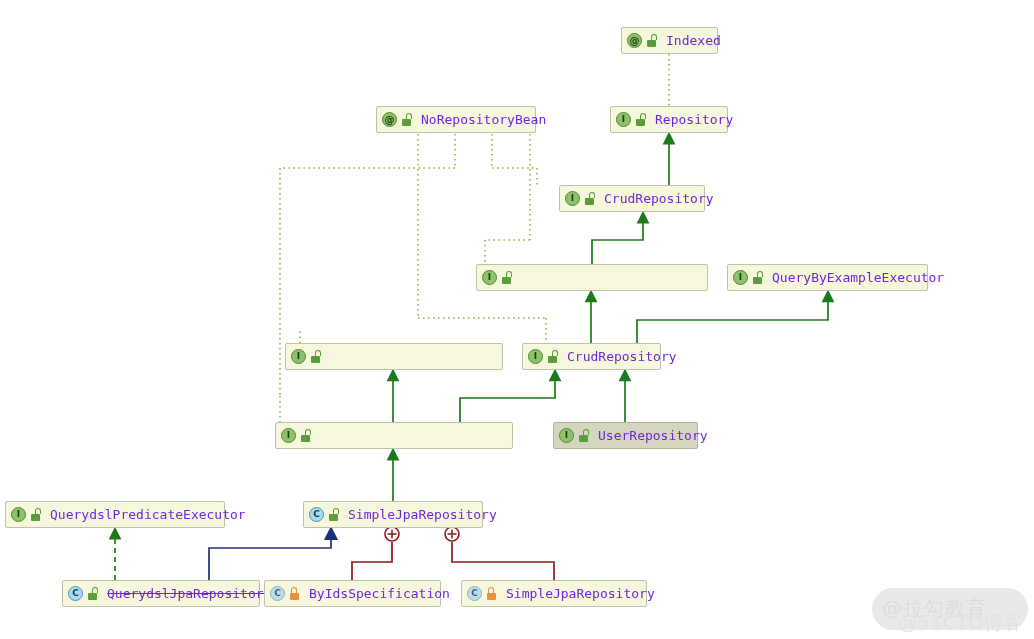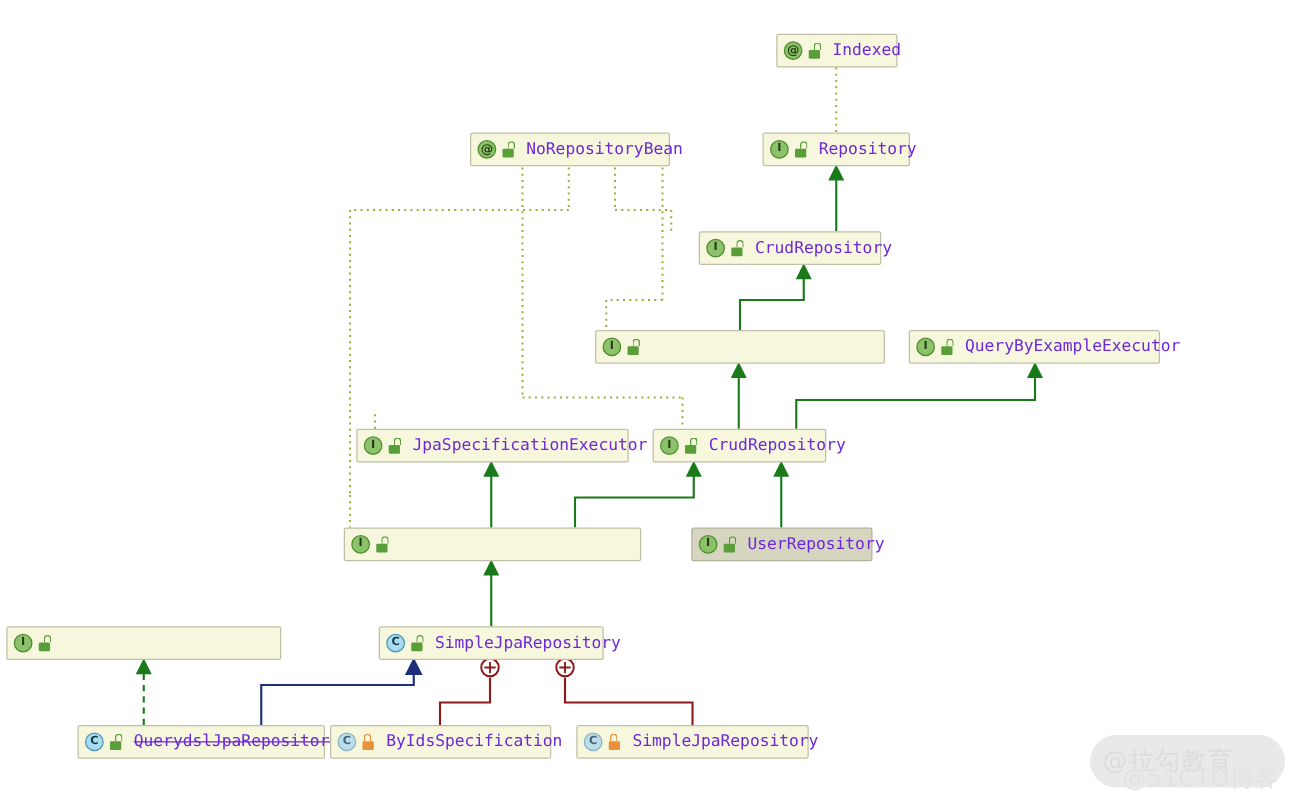--- a/index.html
+++ b/index.html
@@ -276,21 +276,20 @@
       </span>
     <span class="node-label">QueryByExampleExecutor</span>
   </div>
 
   <div class="node" style="left:285px; top:343px; width:218px;">
     <span class="node-icon icon-interface">I</span>
     <span class="lock open">
         <span class="shackle"></span>
         <span class="body"></span>
       </span>
-    <span class="node-label">JpaSpecificationExecutor</span>
   </div>
 
   <div class="node" style="left:522px; top:343px; width:139px;">
     <span class="node-icon icon-interface">I</span>
     <span class="lock open">
         <span class="shackle"></span>
         <span class="body"></span>
       </span>
     <span class="node-label">CrudRepository</span>
   </div>
@@ -311,20 +310,21 @@
       </span>
     <span class="node-label">UserRepository</span>
   </div>
 
   <div class="node" style="left:5px; top:501px; width:220px;">
     <span class="node-icon icon-interface">I</span>
     <span class="lock open">
         <span class="shackle"></span>
         <span class="body"></span>
       </span>
+    <span class="node-label">QuerydslPredicateExecutor</span>
   </div>
 
   <div class="node" style="left:303px; top:501px; width:180px;">
     <span class="node-icon icon-class">C</span>
     <span class="lock open">
         <span class="shackle"></span>
         <span class="body"></span>
       </span>
     <span class="node-label">SimpleJpaRepository</span>
   </div>

